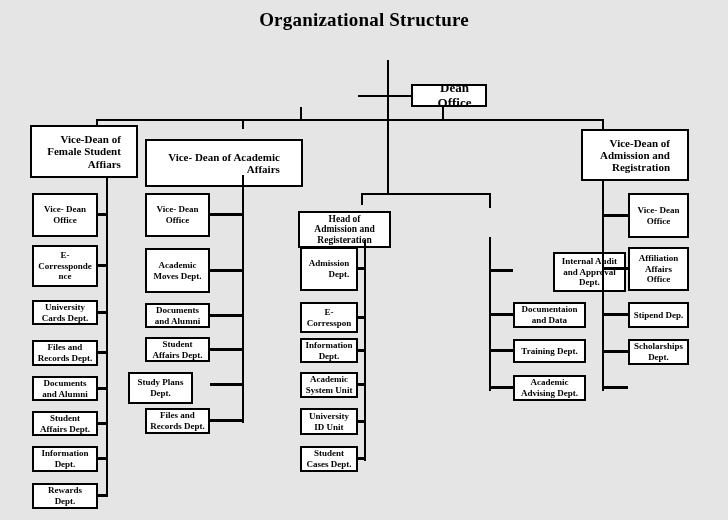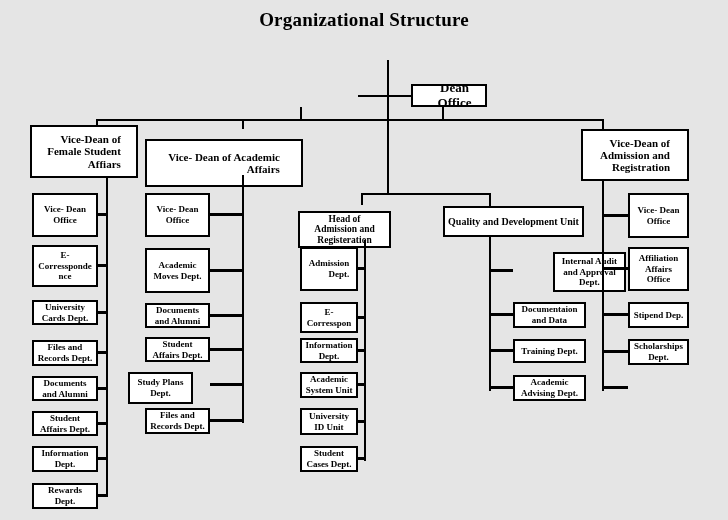--- a/index.html
+++ b/index.html
@@ -38,21 +38,20 @@
 Female Student
 Affiars</div>
   <div class="box f11" style="left:145px;top:127px;width:158px;height:48px;margin-top:12px;">Vice- Dean of Academic
 Affairs</div>
   <div class="box f11" style="left:581px;top:129px;width:108px;height:52px;">Vice-Dean of
 Admission and
 Registration</div>
   <div class="box f95" style="left:298px;top:203px;width:93px;height:37px;margin-top:8px;">Head of
 Admission and
 Registeration</div>
-  <div class="box f10 nowrap" style="left:443px;top:206px;width:141px;height:31px;">Quality and Development Unit</div>
 
   <div class="box f9" style="left:32px;top:193px;width:66px;height:44px;">Vice- Dean
 Office</div>
   <div class="box f9" style="left:32px;top:245px;width:66px;height:42px;">E-
 Corressponde
 nce</div>
   <div class="box f9" style="left:32px;top:300px;width:66px;height:25px;">University
 Cards Dept.</div>
   <div class="box f9" style="left:32px;top:340px;width:66px;height:26px;">Files and
 Records Dept.</div>

